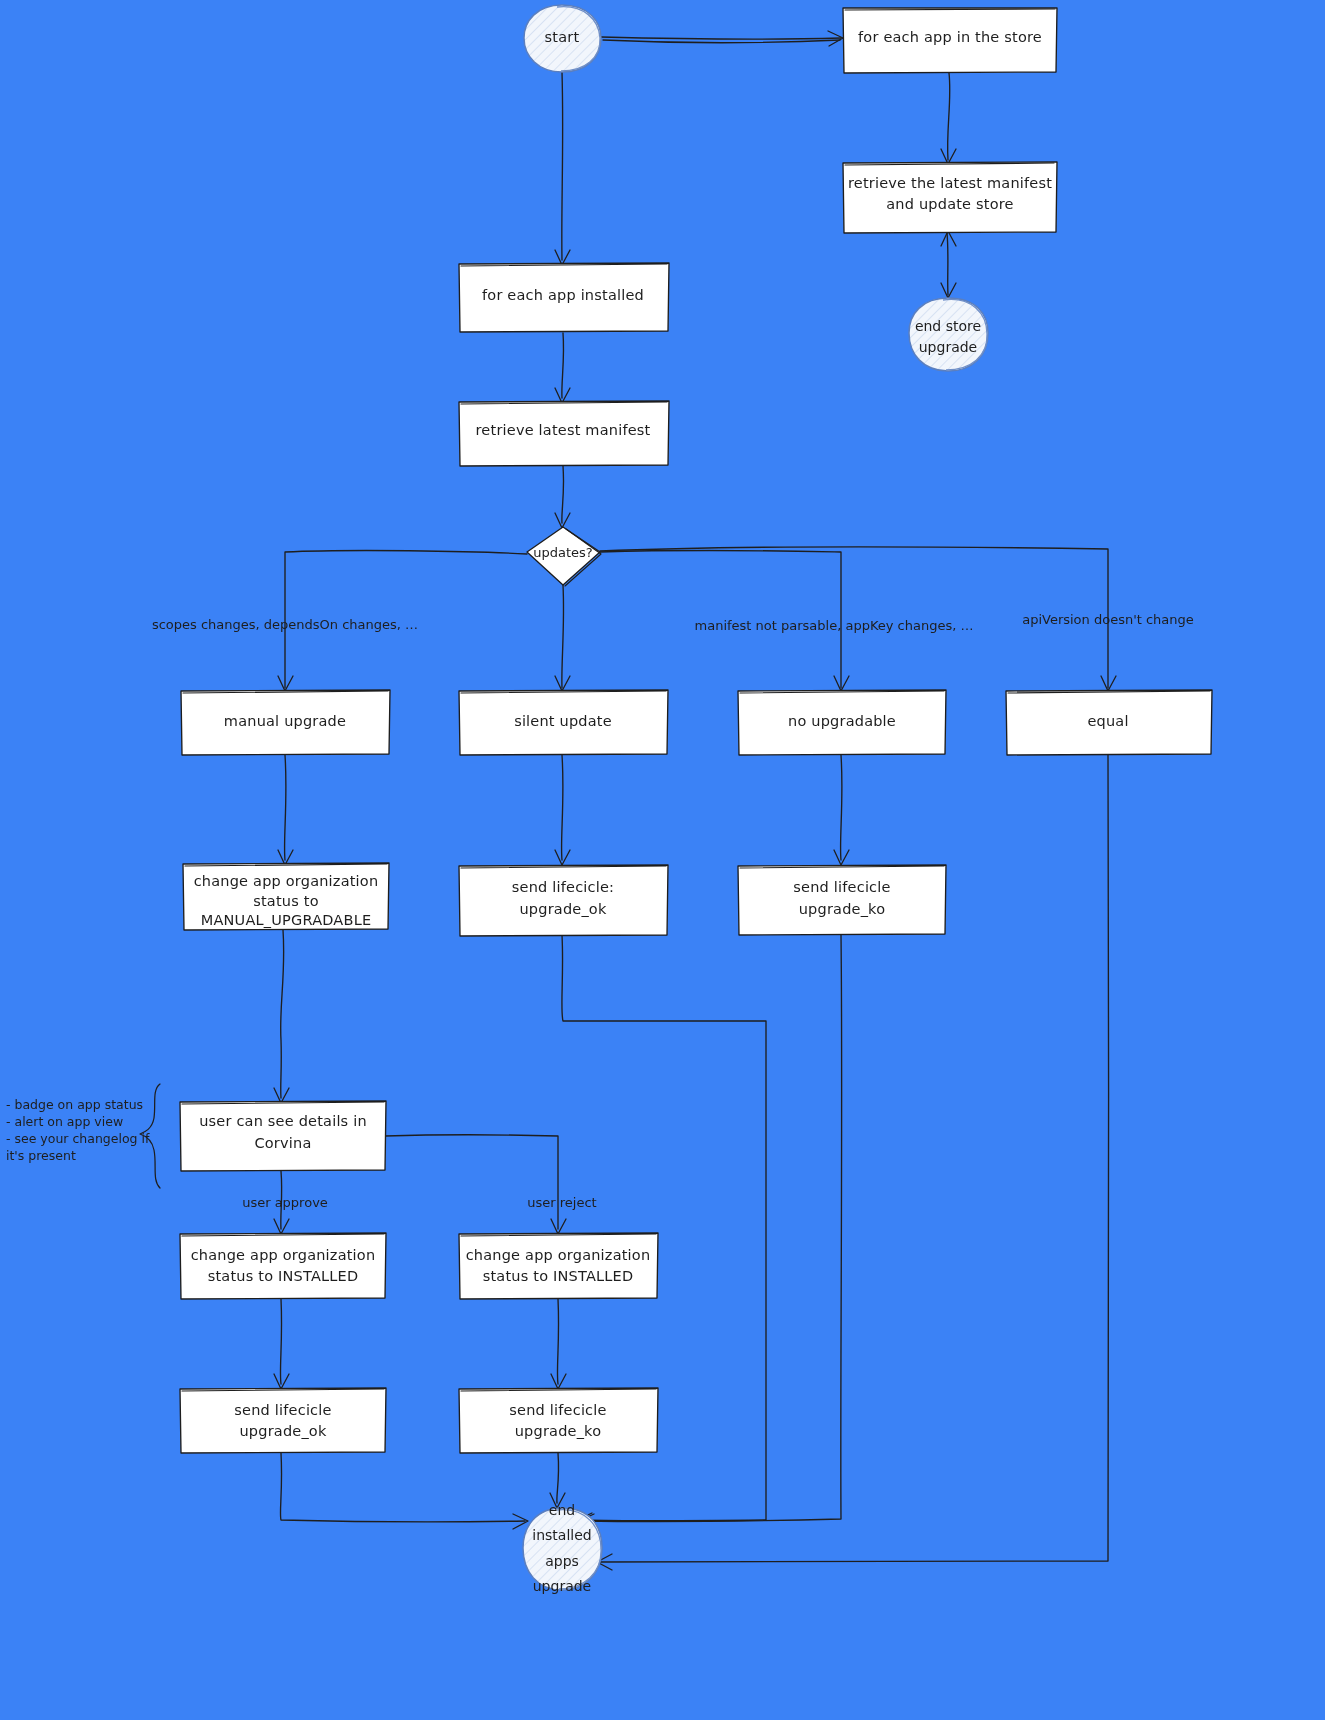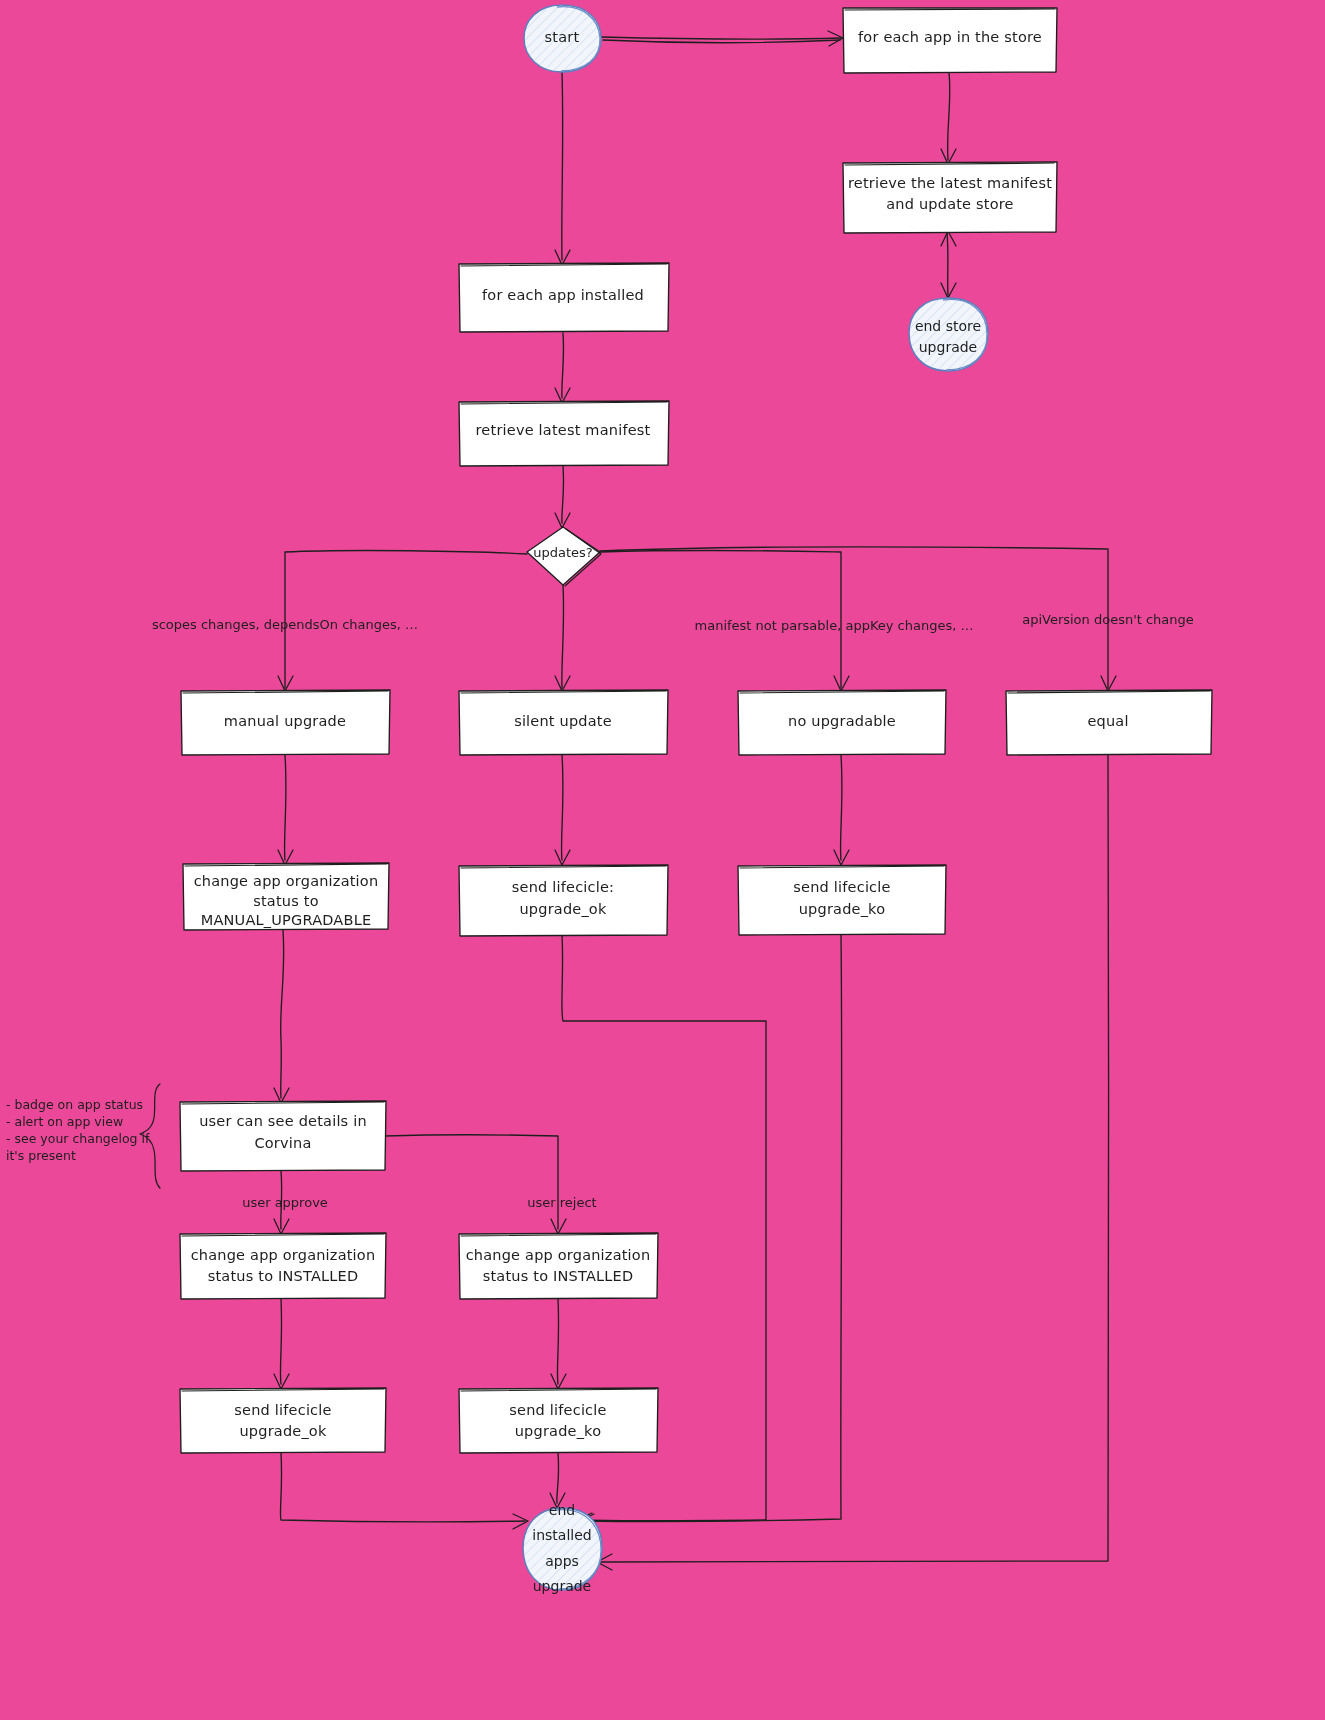--- a/index.html
+++ b/index.html
@@ -4,21 +4,21 @@
 <style>
   html, body {
     margin: 0;
     padding: 0;
     background: #ffffff;
   }
   #canvas-wrap {
     position: relative;
     width: 1325px;
     height: 1720px;
-    background: #ec4899;
+    background: #3b82f6;
     overflow: hidden;
     font-family: "DejaVu Sans", sans-serif;
   }
   svg#flow {
     position: absolute;
     top: 0; left: 0;
     width: 1325px;
     height: 1720px;
   }
   .node-rect {

